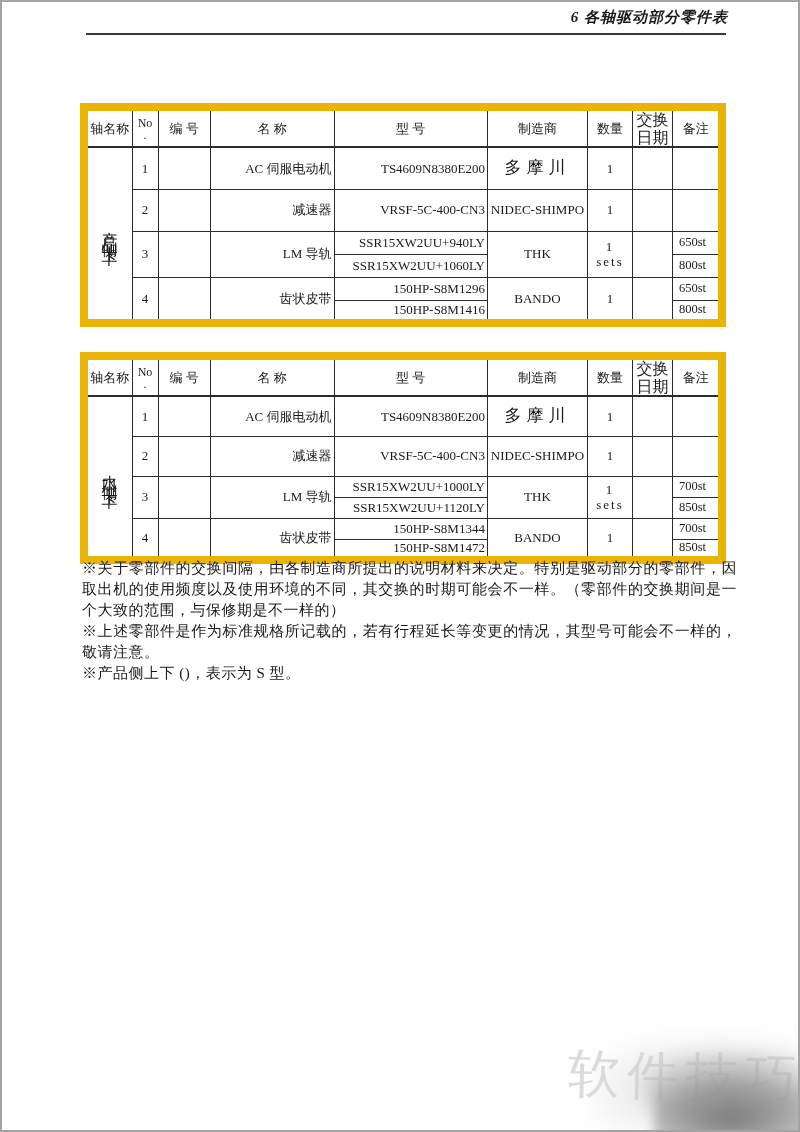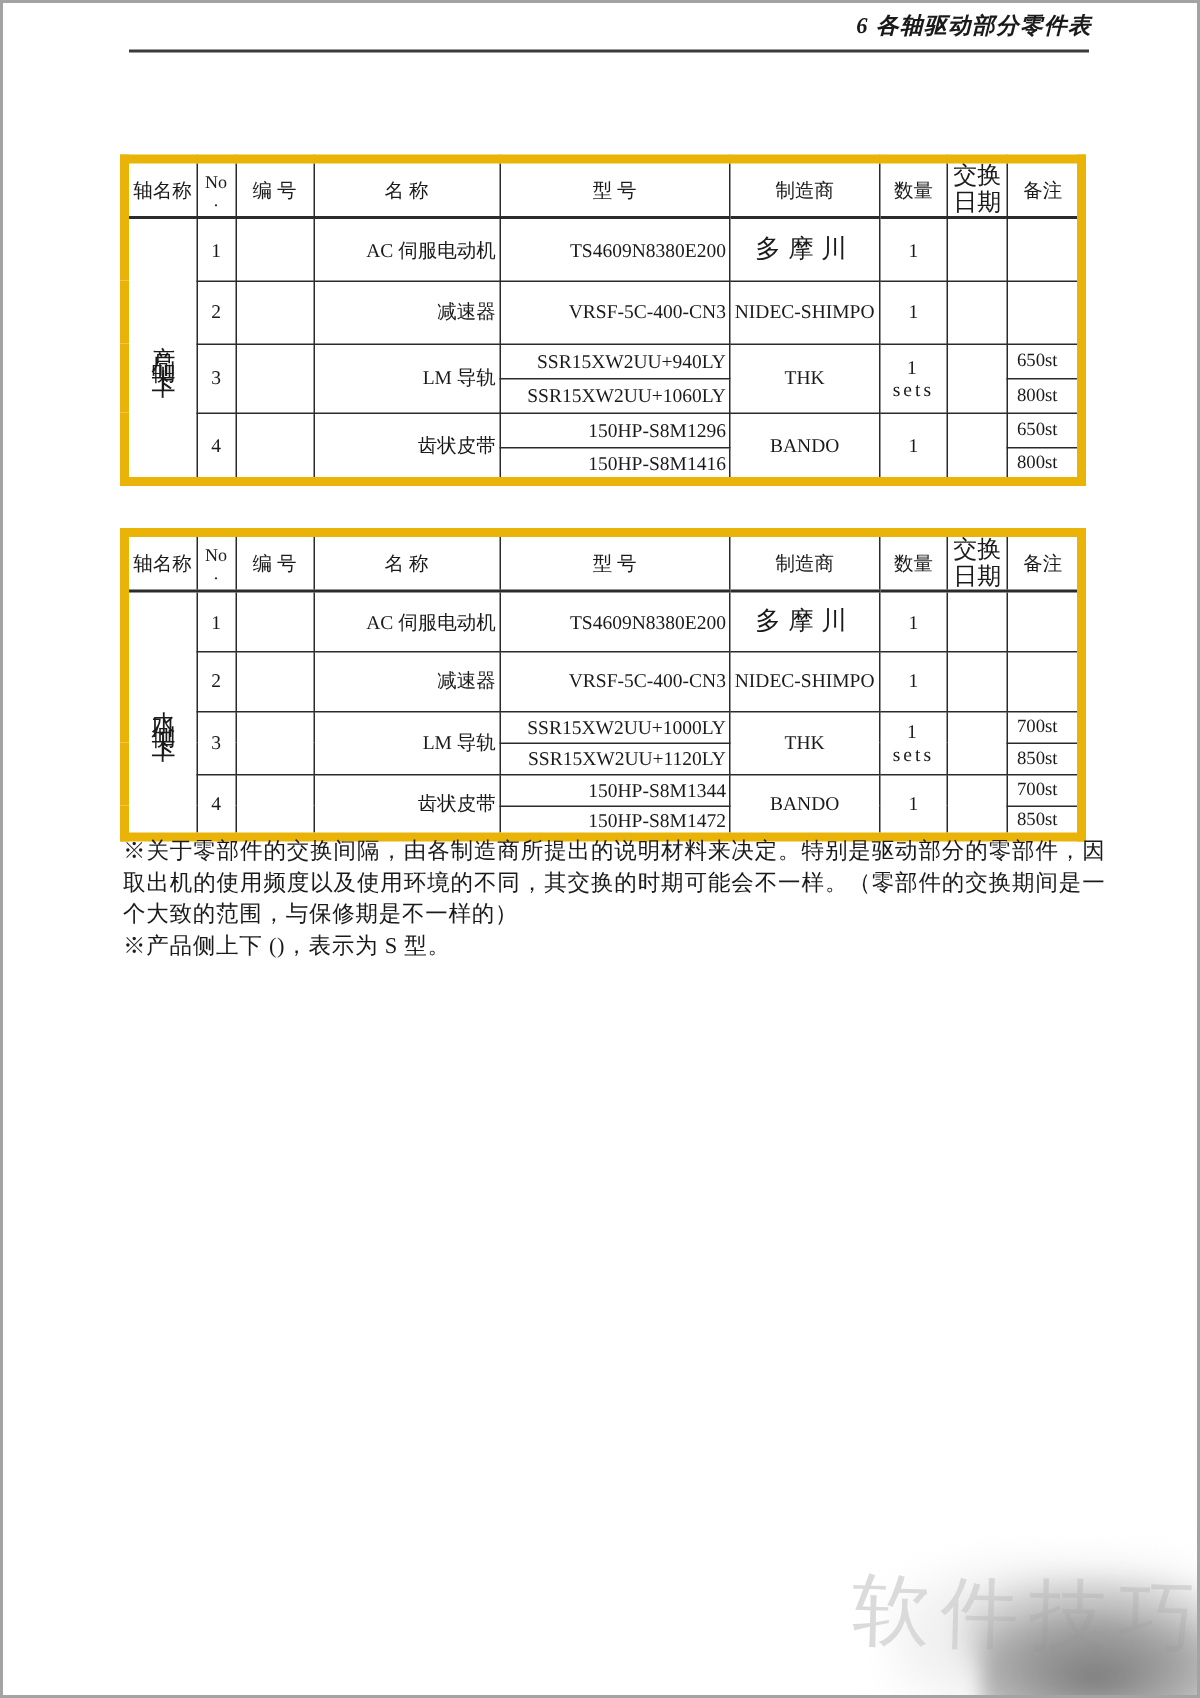--- a/index.html
+++ b/index.html
@@ -6,21 +6,21 @@
   .page{
     position:relative;width:800px;height:1132px;box-sizing:border-box;
     background:#ffffff;border:2px solid #a3a3a3;overflow:hidden;
     font-family:"Liberation Serif","DejaVu Serif",serif;color:#1a1a1a;
   }
   .header-title{
     position:absolute;top:6px;right:70px;font-size:15px;font-weight:bold;
     font-style:italic;letter-spacing:1px;white-space:nowrap;
   }
   .header-rule{position:absolute;left:84px;top:31px;width:640px;height:2px;background:#3a3a3a;}
-  .parts-table{position:absolute;border-collapse:collapse;table-layout:fixed;border:6px solid #eab308;}
+  .parts-table{position:absolute;border-collapse:collapse;table-layout:fixed;border:8px solid #eab308;}
   .t1{left:78px;top:101px;}
   .t2{left:78px;top:350px;}
   .parts-table td{
     border:1px solid #2b2b2b;text-align:center;vertical-align:middle;
     font-size:13px;padding:0 2px;overflow:hidden;line-height:1.2;
   }
   .parts-table tr.hrow td{border-bottom-width:2px;}
   .t1 tr.hrow{height:38px}.t1 tr.r1{height:42px}.t1 tr.r2{height:42px}.t1 tr.sub{height:23px}
   .t2 tr.hrow{height:36px}.t2 tr.r1{height:40px}.t2 tr.r2{height:40px}.t2 tr.sub{height:21px}
   .pre{white-space:pre-line;}
@@ -216,20 +216,21 @@
       </tr>
       <tr class="sub">
         <td class="al">150HP-S8M1472</td>
         <td class="remark">850st</td>
       </tr>
     </tbody>
   </table>
 
   <div class="notes">
     <p>※关于零部件的交换间隔，由各制造商所提出的说明材料来决定。特别是驱动部分的零部件，因取出机的使用频度以及使用环境的不同，其交换的时期可能会不一样。（零部件的交换期间是一个大致的范围，与保修期是不一样的）</p>
+    <p>※上述零部件是作为标准规格所记载的，若有行程延长等变更的情况，其型号可能会不一样的，敬请注意。</p>
     <p>※产品侧上下 ()，表示为 S 型。</p>
   </div>
 
 
   <div class="watermark">软件技巧</div>
   <div class="blob blob-haze"></div>
   <div class="blob blob-mid"></div>
   <div class="blob blob-dark"></div>
 
 </div>

